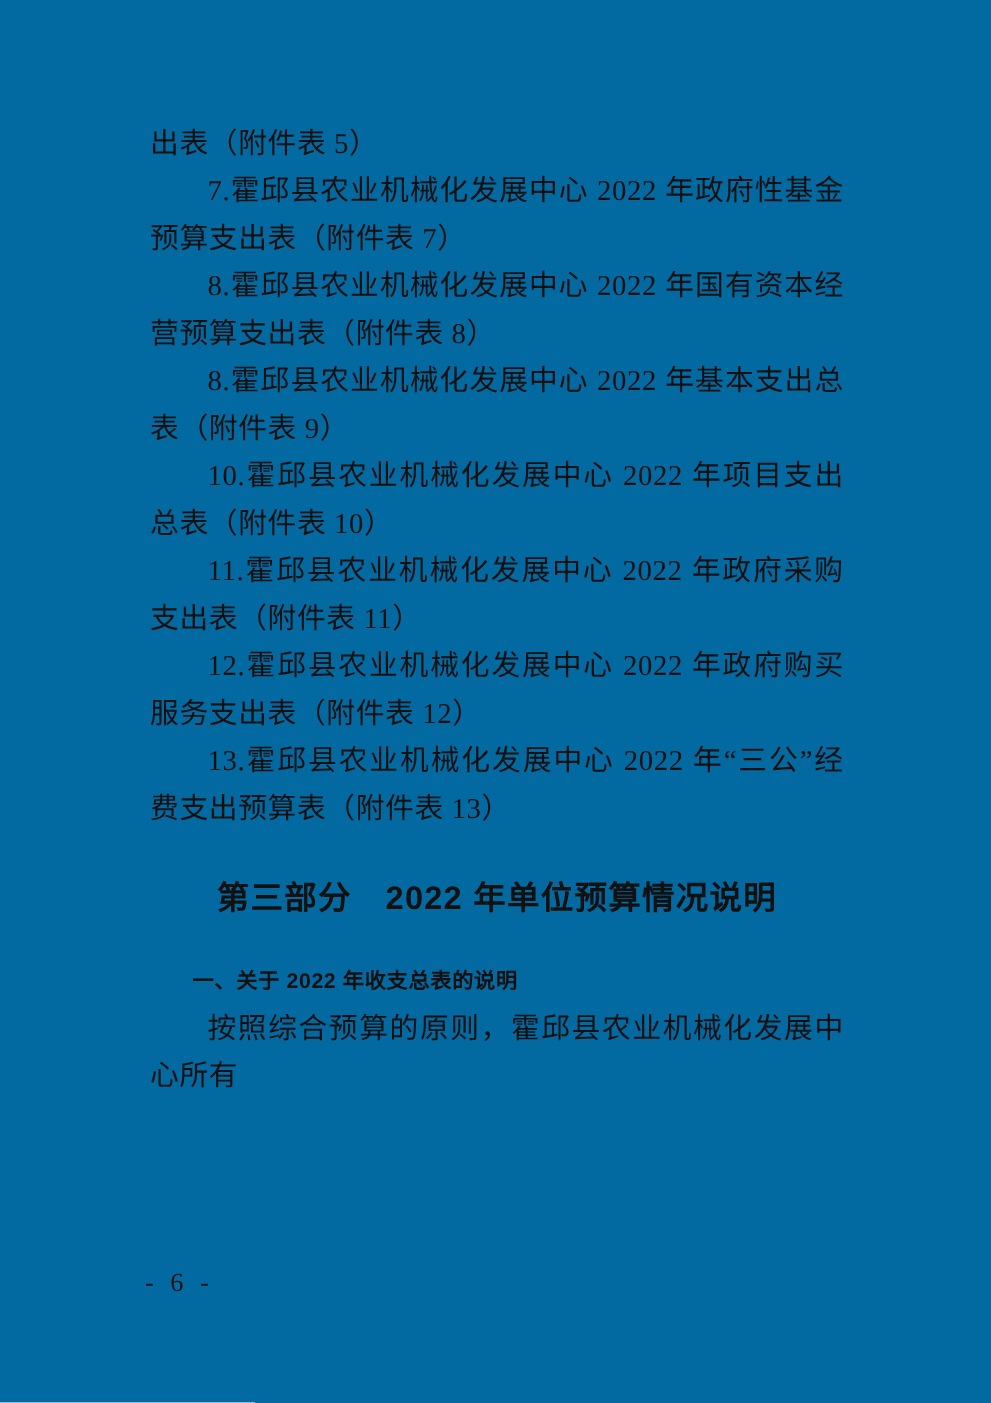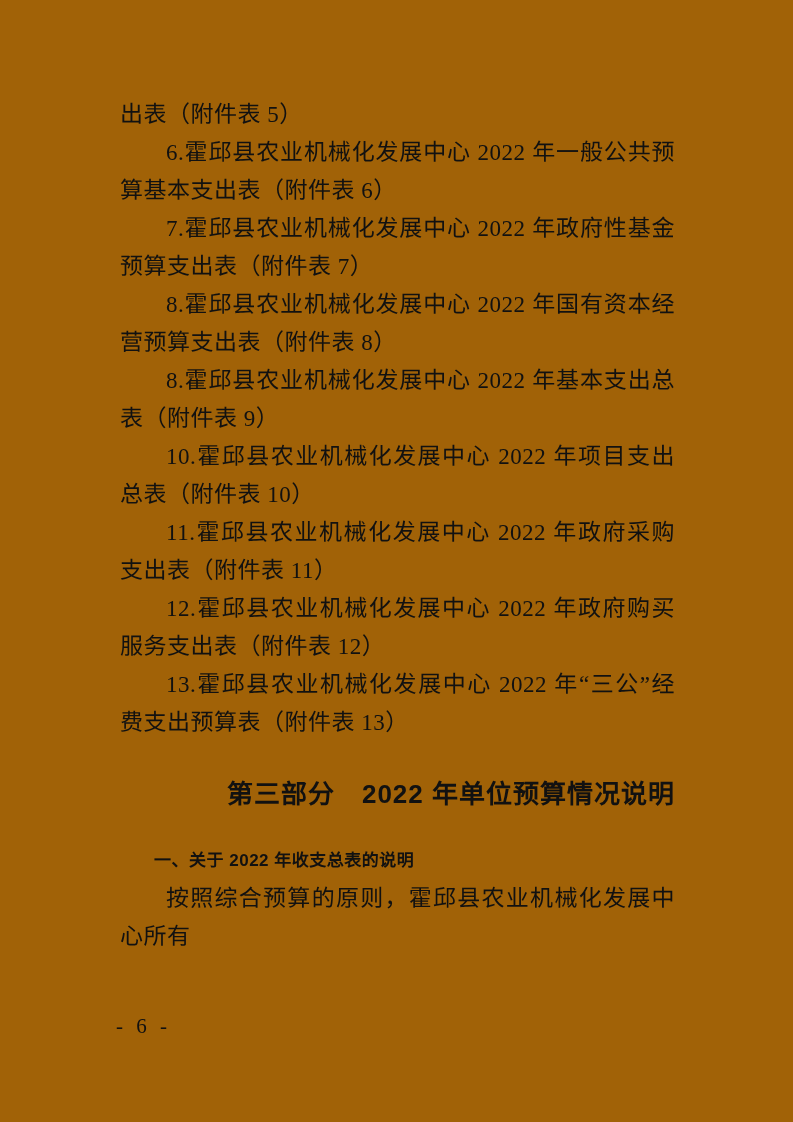--- a/index.html
+++ b/index.html
@@ -4,21 +4,21 @@
 <style>
   html, body {
     margin: 0;
     padding: 0;
     background: #ffffff;
   }
   .page {
     position: relative;
     width: 793px;
     height: 1122px;
-    background: #a16207;
+    background: #0369a1;
     overflow: hidden;
     font-family: "Liberation Serif", "DejaVu Serif", serif;
     color: #111111;
   }
   .content {
     position: absolute;
     left: 120px;
     top: 96px;
     width: 555px;
   }
@@ -35,21 +35,21 @@
   }
   p.item, p.bodytext {
     text-indent: 2em;
   }
   h1.section-heading {
     margin: 32px 0 0 0;
     font-family: "Liberation Sans", "DejaVu Sans", sans-serif;
     font-weight: 700;
     font-size: 26px;
     line-height: 40px;
-    text-align: right;
+    text-align: center;
     letter-spacing: 1px;
   }
   h2.subsection-heading {
     margin: 28px 0 0 0;
     font-family: "Liberation Sans", "DejaVu Sans", sans-serif;
     font-weight: 700;
     font-size: 17px;
     line-height: 38px;
     text-indent: 2em;
     letter-spacing: 0.5px;
@@ -63,21 +63,20 @@
     letter-spacing: 4px;
     color: #111111;
   }
 </style>
 </head>
 <body>
 
 <div class="page">
   <div class="content">
     <p class="continuation">出表（附件表 5）</p>
-    <p class="item">6.霍邱县农业机械化发展中心 2022 年一般公共预算基本支出表（附件表 6）</p>
     <p class="item">7.霍邱县农业机械化发展中心 2022 年政府性基金预算支出表（附件表 7）</p>
     <p class="item">8.霍邱县农业机械化发展中心 2022 年国有资本经营预算支出表（附件表 8）</p>
     <p class="item">8.霍邱县农业机械化发展中心 2022 年基本支出总表（附件表 9）</p>
     <p class="item">10.霍邱县农业机械化发展中心 2022 年项目支出总表（附件表 10）</p>
     <p class="item">11.霍邱县农业机械化发展中心 2022 年政府采购支出表（附件表 11）</p>
     <p class="item">12.霍邱县农业机械化发展中心 2022 年政府购买服务支出表（附件表 12）</p>
     <p class="item">13.霍邱县农业机械化发展中心 2022 年“三公”经费支出预算表（附件表 13）</p>
 
     <h1 class="section-heading">第三部分　2022 年单位预算情况说明</h1>
 

